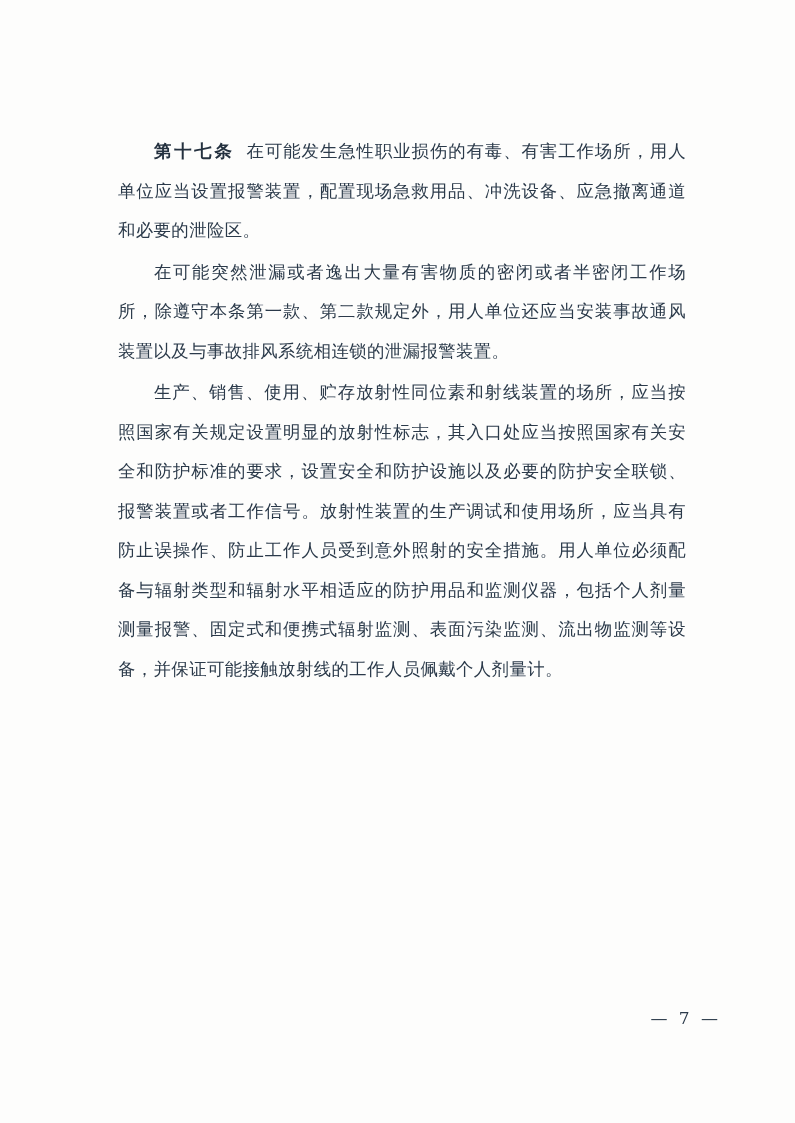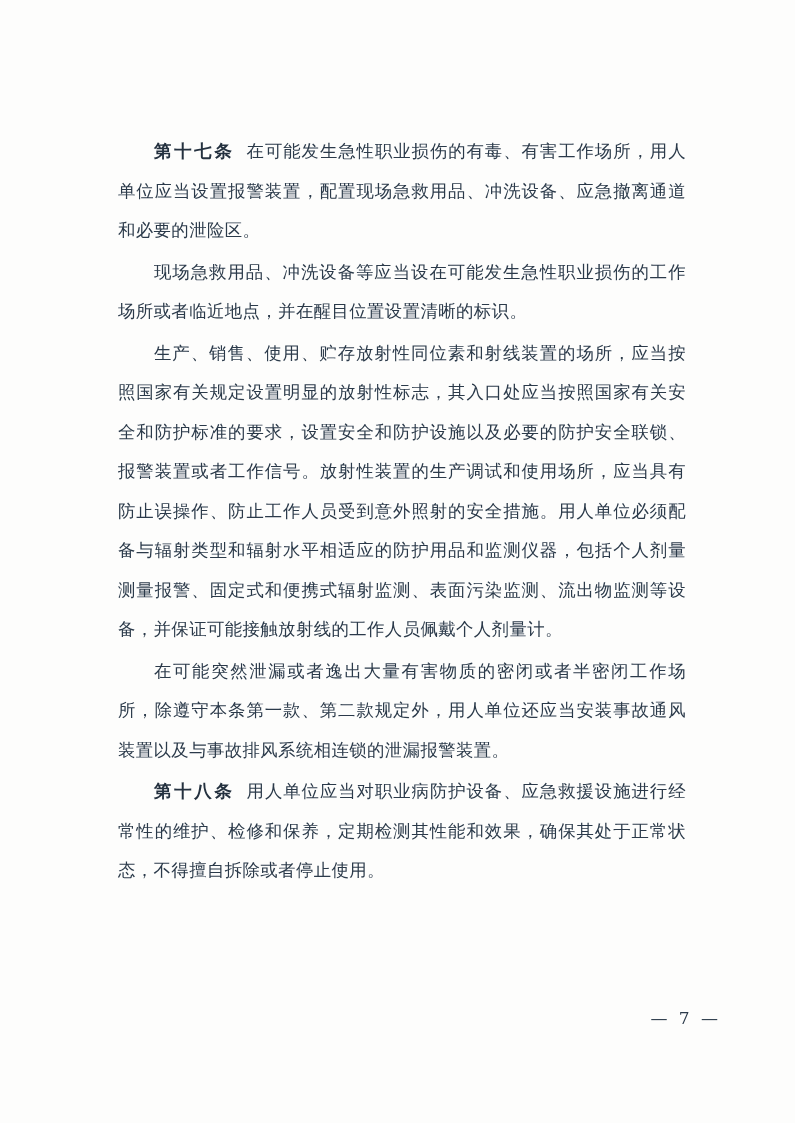--- a/index.html
+++ b/index.html
@@ -65,26 +65,24 @@
   }
 </style>
 </head>
 <body>
 
 <div class="page">
   <div class="content">
 
     <p class="para indent"><span class="article-head">第十七条</span><span>在可能发生急性职业损伤的有毒、有害工作场所，用人单位应当设置报警装置，配置现场急救用品、冲洗设备、应急撤离通道和必要的泄险区。</span></p>
 
-    <p class="para indent"><span>现场急救用品、冲洗设备等应当设在可能发生急性职业损伤的工作场所或者临近地点，并在醒目位置设置清晰的标识。</span></p>
+
+    <p class="para indent"><span>在可能突然泄漏或者逸出大量有害物质的密闭或者半密闭工作场所，除遵守本条第一款、第二款规定外，用人单位还应当安装事故通风装置以及与事故排风系统相连锁的泄漏报警装置。</span></p>
 
     <p class="para indent"><span>生产、销售、使用、贮存放射性同位素和射线装置的场所，应当按照国家有关规定设置明显的放射性标志，其入口处应当按照国家有关安全和防护标准的要求，设置安全和防护设施以及必要的防护安全联锁、报警装置或者工作信号。放射性装置的生产调试和使用场所，应当具有防止误操作、防止工作人员受到意外照射的安全措施。用人单位必须配备与辐射类型和辐射水平相适应的防护用品和监测仪器，包括个人剂量测量报警、固定式和便携式辐射监测、表面污染监测、流出物监测等设备，并保证可能接触放射线的工作人员佩戴个人剂量计。</span></p>
 
-    <p class="para indent"><span>在可能突然泄漏或者逸出大量有害物质的密闭或者半密闭工作场所，除遵守本条第一款、第二款规定外，用人单位还应当安装事故通风装置以及与事故排风系统相连锁的泄漏报警装置。</span></p>
-
-    <p class="para indent"><span class="article-head">第十八条</span><span>用人单位应当对职业病防护设备、应急救援设施进行经常性的维护、检修和保养，定期检测其性能和效果，确保其处于正常状态，不得擅自拆除或者停止使用。</span></p>
 
 
   </div>
 
   <div class="page-number">— 7 —</div>
   <div class="sheet-shadow"></div>
 </div>
 
 </body></html>

